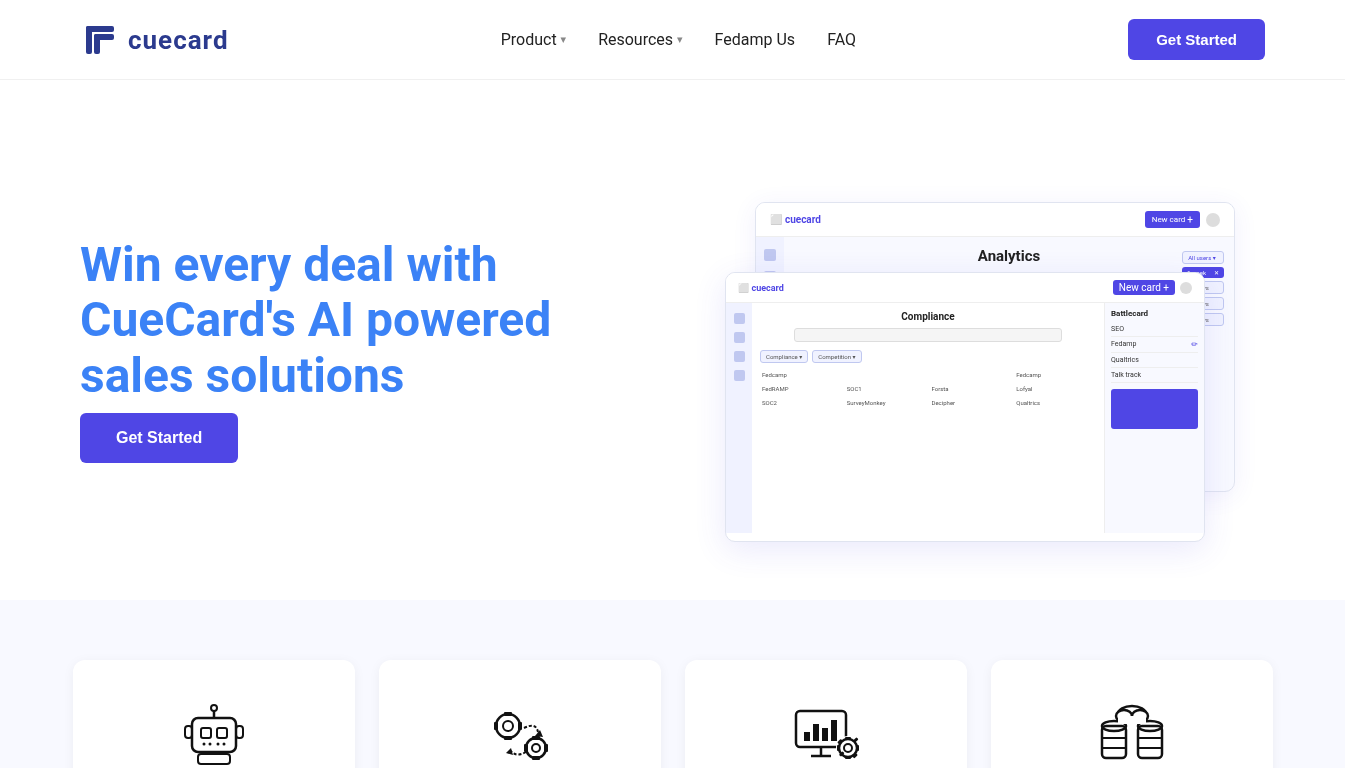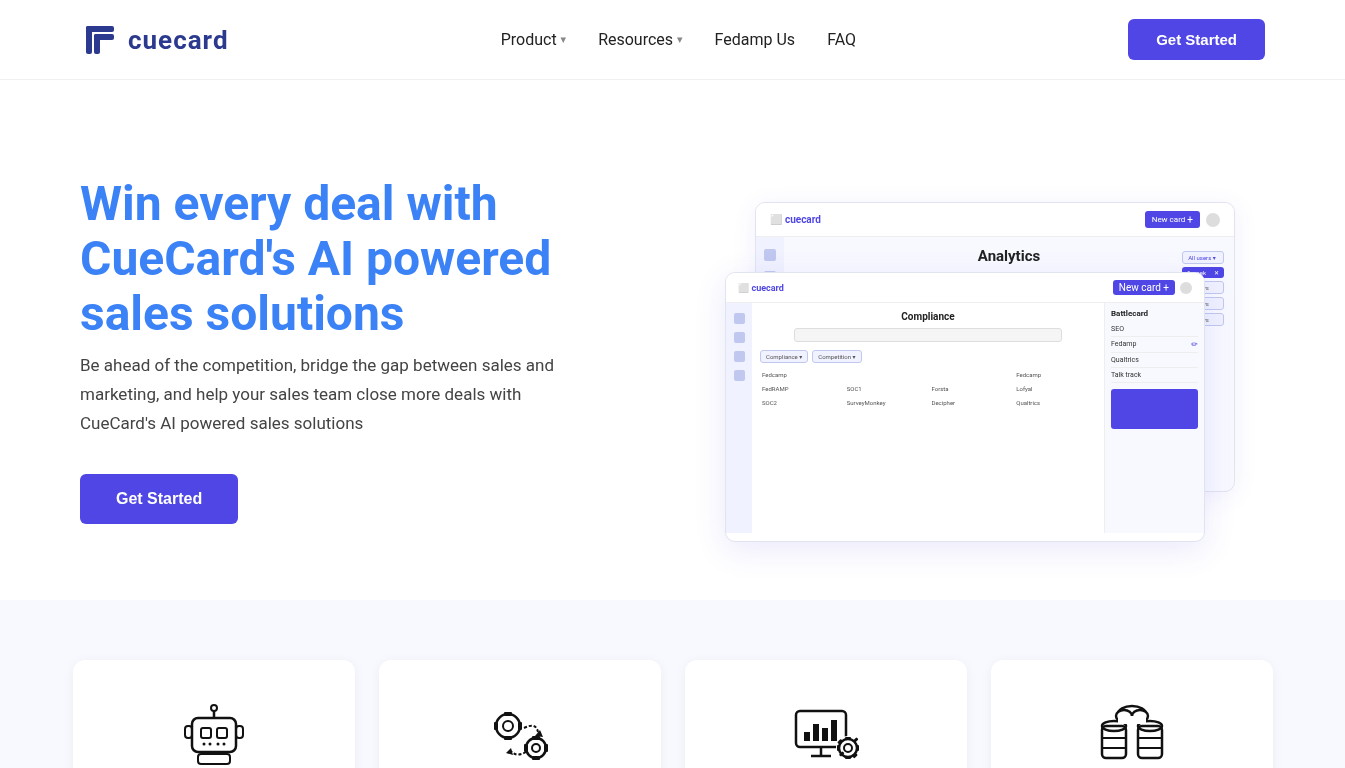--- a/index.html
+++ b/index.html
@@ -138,21 +138,20 @@
     <a class="nav-item" href="#">
       <span>FAQ</span>
     </a>
   </div>
   <button class="btn-get-started">Get Started</button>
 </nav>
 
 <section class="hero">
   <div class="hero-left">
     <h1 class="hero-title">Win every deal with CueCard's AI powered sales solutions</h1>
-    <p class="hero-desc">Be ahead of the competition, bridge the gap between sales and marketing, and help your sales team close more deals with CueCard's AI powered sales solutions</p>
     <button class="btn-hero">Get Started</button>
   </div>
 
   <div class="hero-right">
     <div class="mockup-container">
 
       <div class="mockup-back">
         <div class="mini-nav">
           <span class="mini-logo">⬜ cuecard</span>
           <div style="display:flex;gap:6px;align-items:center;">

